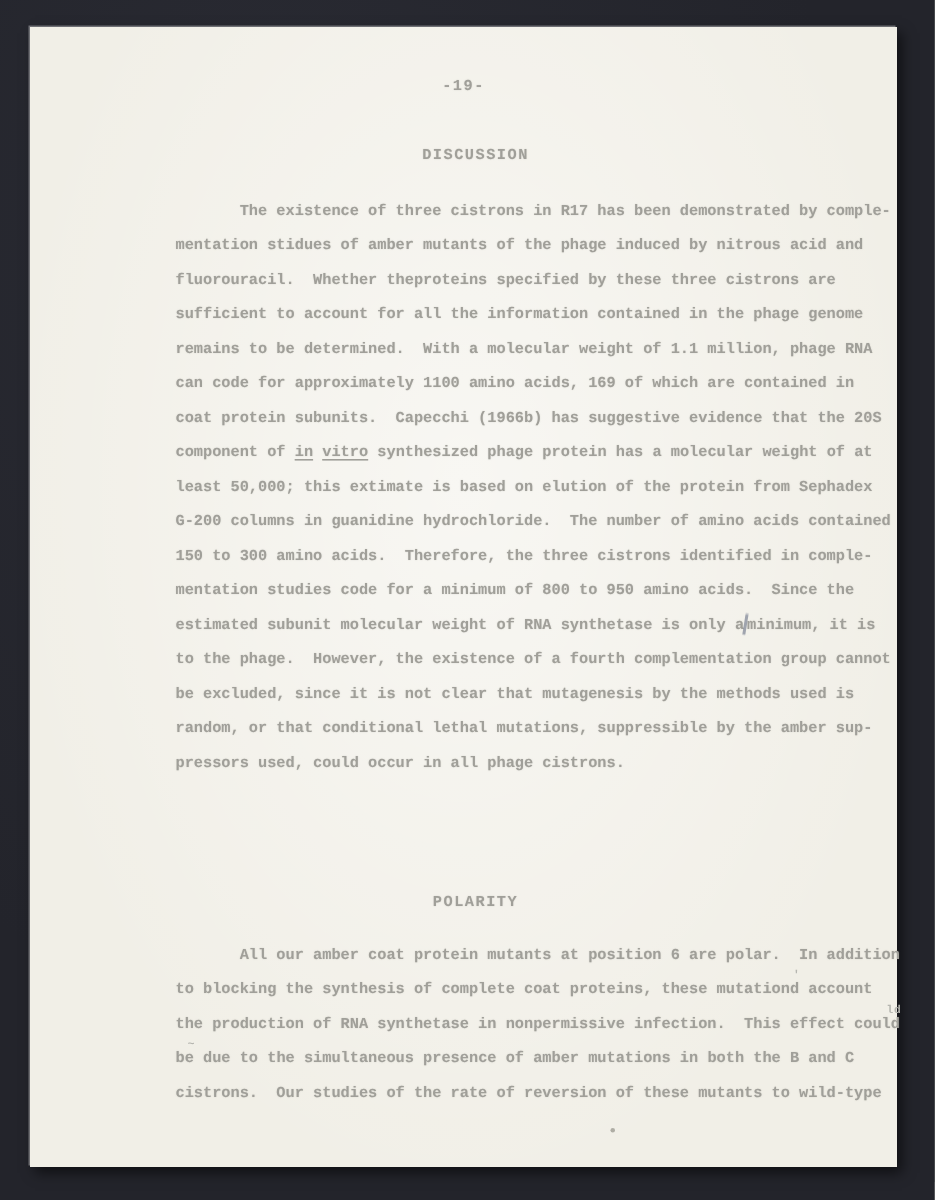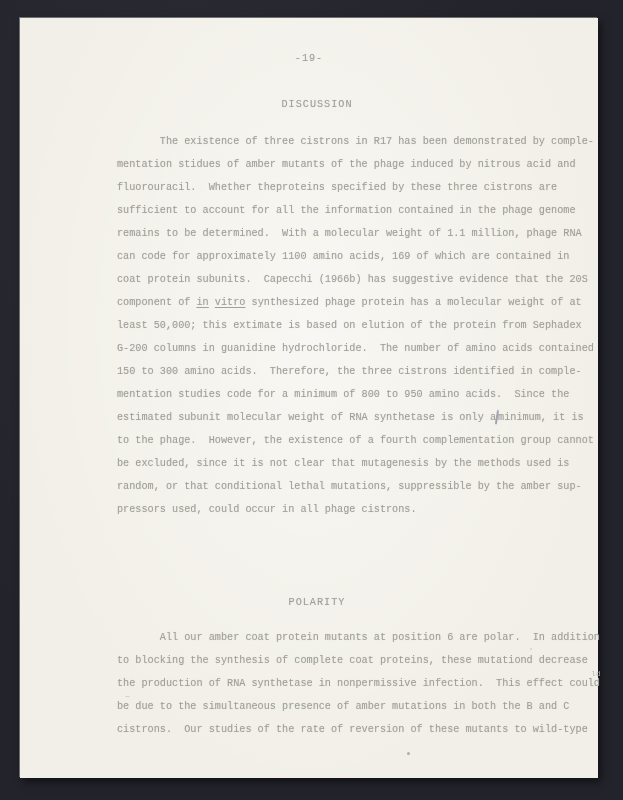--- a/index.html
+++ b/index.html
@@ -10,20 +10,21 @@
     overflow: hidden;
     background: #23242b;
   }
   .scan-bg {
     position: relative;
     width: 623px;
     height: 788px;
     background:
       radial-gradient(ellipse at 30% 20%, rgba(60,62,74,0.25), rgba(0,0,0,0) 60%),
       #23242b;
+    font-weight: bold;
   }
   .page {
     position: absolute;
     left: 20px;
     top: 18px;
     width: 578px;
     height: 760px;
     background:
       radial-gradient(ellipse at 50% 40%, rgba(255,255,255,0.5), rgba(255,255,255,0) 75%),
       #f1efe7;
@@ -125,20 +126,20 @@
         <div class="line"><span>mentation studies code for a minimum of 800 to 950 amino acids.  Since the</span></div>
         <div class="line"><span>estimated subunit molecular weight of RNA synthetase is only a</span><span class="pen-slash"></span><span>minimum, it is</span></div>
         <div class="line"><span>to the phage.  However, the existence of a fourth complementation group cannot</span></div>
         <div class="line"><span>be excluded, since it is not clear that mutagenesis by the methods used is</span></div>
         <div class="line"><span>random, or that conditional lethal mutations, suppressible by the amber sup-</span></div>
         <div class="line"><span>pressors used, could occur in all phage cistrons.</span></div>
       </div>
     <div class="heading h-polarity">POLARITY</div>
     <div class="para p-polarity">
         <div class="line"><span>       All our amber coat protein mutants at position 6 are polar.  In addition</span></div>
-        <div class="line"><span>to blocking the synthesis of complete coat proteins, these mutation</span><span class="has-above">d<span class="above">'</span></span><span> decrease</span></div>
+        <div class="line"><span>to blocking the synthesis of complete coat proteins, these mutation</span><span class="has-above">d<span class="above">'</span></span><span> account</span></div>
         <div class="line"><span>the production of RNA synthetase in nonpermissive infection.  This effect </span><span class="has-above">could<span class="above">ld</span></span></div>
         <div class="line"><span class="has-above">be<span class="above">~</span></span><span> due to the simultaneous presence of amber mutations in both the B and C</span></div>
         <div class="line"><span>cistrons.  Our studies of the rate of reversion of these mutants to wild-type</span></div>
       </div>
     <div class="speck"></div>
   </div>
 </div>
 
 </body></html>

